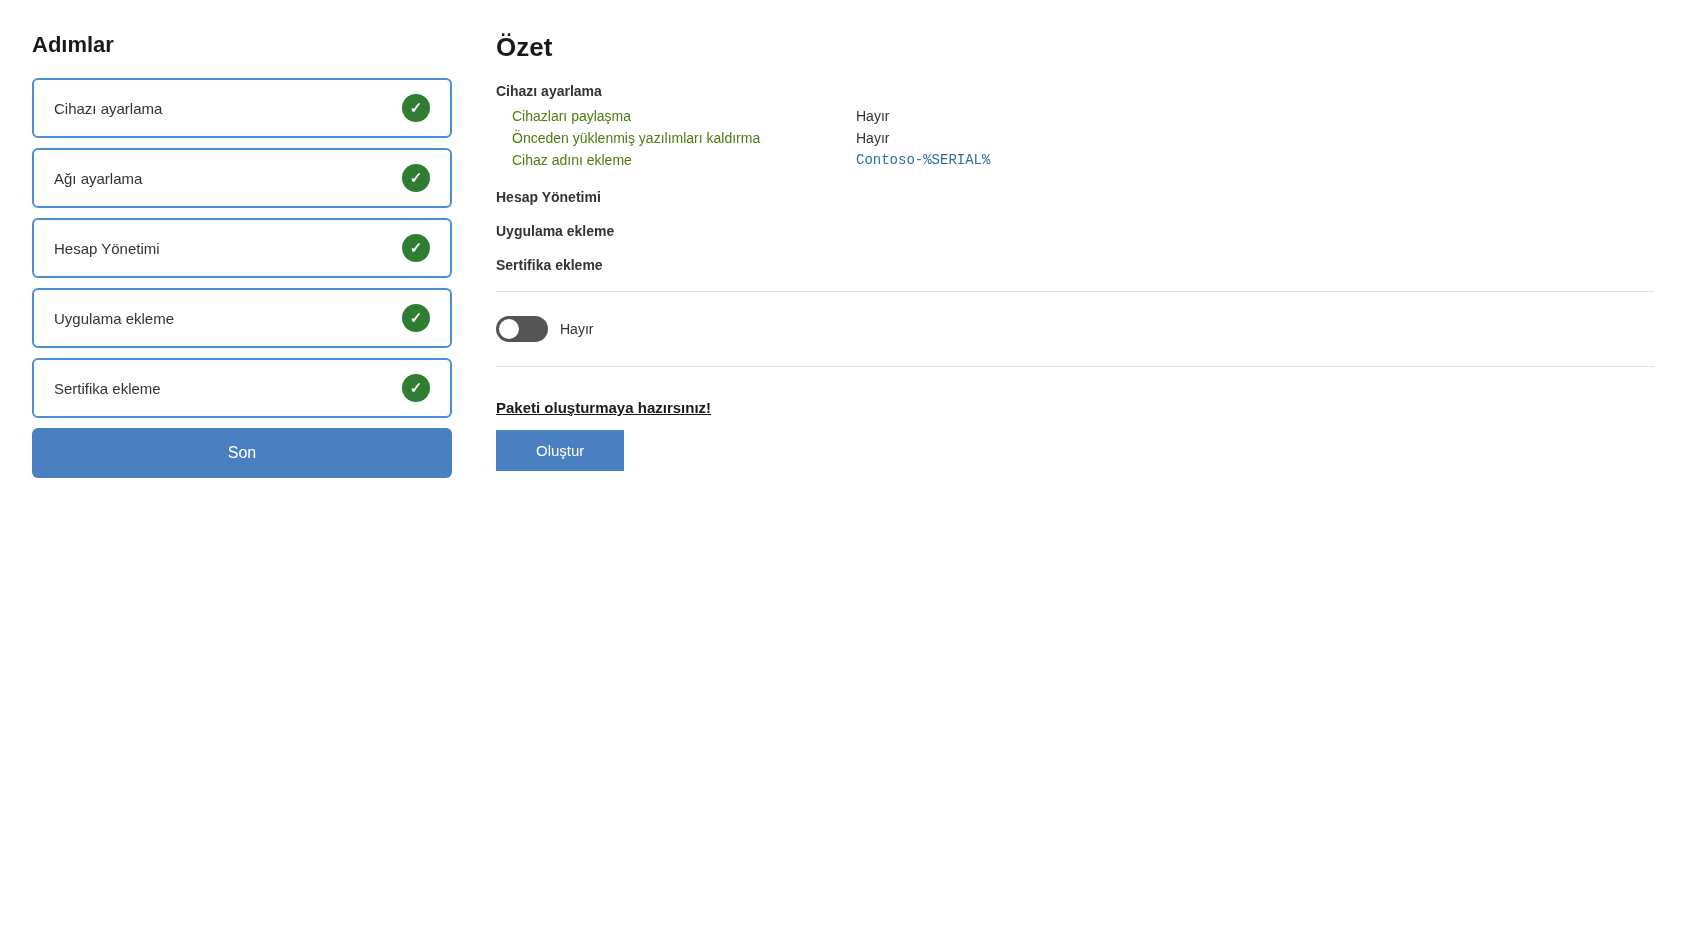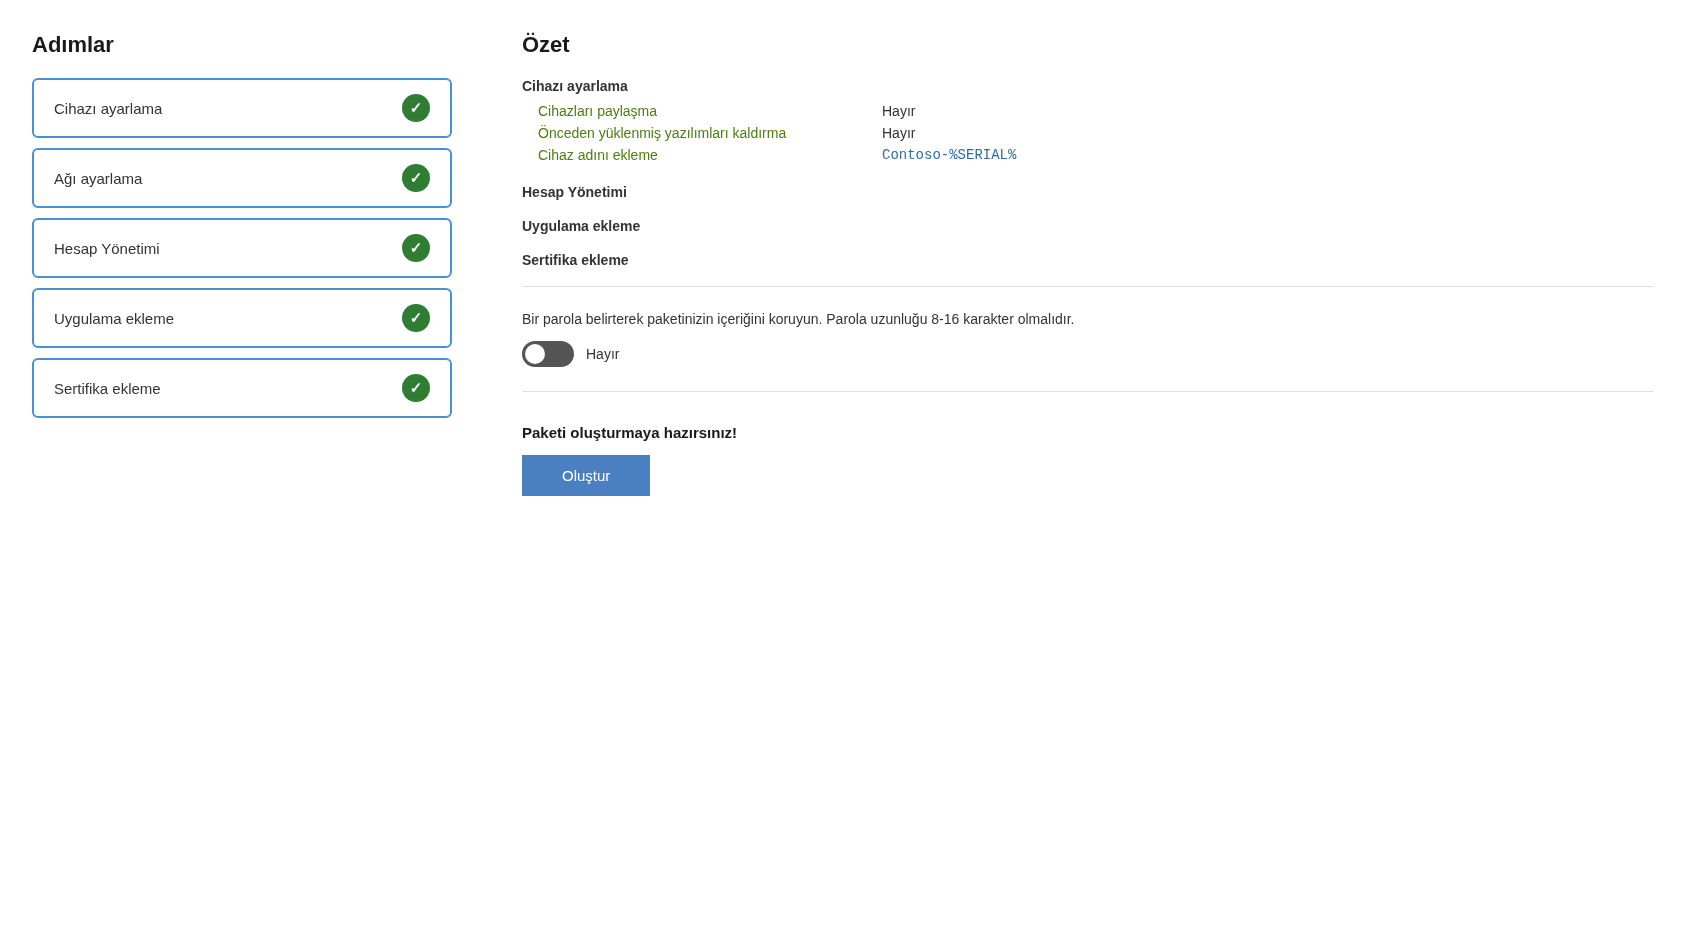--- a/index.html
+++ b/index.html
@@ -13,21 +13,21 @@
       background: #ffffff;
       color: #333333;
       font-size: 14px;
       width: 1686px;
       min-height: 925px;
     }
 
     .container {
       display: flex;
       padding: 24px 32px;
-      gap: 70px;
+      gap: 44px;
       max-width: 1686px;
       min-height: 925px;
     }
 
     
     .left-panel {
       width: 420px;
       flex-shrink: 0;
       padding-top: 8px;
     }
@@ -90,21 +90,21 @@
       text-align: center;
     }
 
     
     .right-panel {
       flex: 1;
       padding-top: 8px;
     }
 
     .ozet-title {
-      font-size: 22px;
+      font-size: 26px;
       font-weight: 600;
       color: #1a1a1a;
       margin-bottom: 20px;
     }
 
     .summary-section {
       margin-bottom: 18px;
     }
 
     .summary-section-header {
@@ -198,20 +198,21 @@
     
     .ready-section {
       margin-top: 32px;
     }
 
     .ready-title {
       font-size: 15px;
       font-weight: 600;
       color: #1a1a1a;
       margin-bottom: 14px;
+      text-decoration: underline;
     }
 
     .olustur-button {
       display: inline-block;
       padding: 12px 40px;
       background: #4a7fc1;
       color: white;
       border: none;
       border-radius: 0;
       font-size: 15px;
@@ -245,20 +246,21 @@
     <div class="step-item">
       <span class="step-item-label">Uygulama ekleme</span>
       <span class="check-icon"></span>
     </div>
 
     <div class="step-item">
       <span class="step-item-label">Sertifika ekleme</span>
       <span class="check-icon"></span>
     </div>
 
+    <button class="son-button">Son</button>
   </div>
 
   <div class="right-panel">
     <div class="ozet-title">Özet</div>
 
     <div class="summary-section">
       <div class="summary-section-header">Cihazı ayarlama</div>
       <div class="summary-row">
         <span class="summary-row-label">Cihazları paylaşma</span>
         <span class="summary-row-value">Hayır</span>
@@ -282,21 +284,20 @@
       <div class="summary-section-header">Uygulama ekleme</div>
     </div>
 
     <div class="summary-section">
       <div class="summary-section-header">Sertifika ekleme</div>
     </div>
 
     <hr class="divider-line">
 
     <div class="protect-section">
-      <div class="protect-description">Bir parola belirterek paketinizin içeriğini koruyun. Parola uzunluğu 8-16 karakter olmalıdır.</div>
       <div class="toggle-row">
         <div class="toggle-switch">
           <div class="toggle-knob"></div>
         </div>
         <span class="toggle-label">Hayır</span>
       </div>
     </div>
 
     <hr class="divider-line">
 

